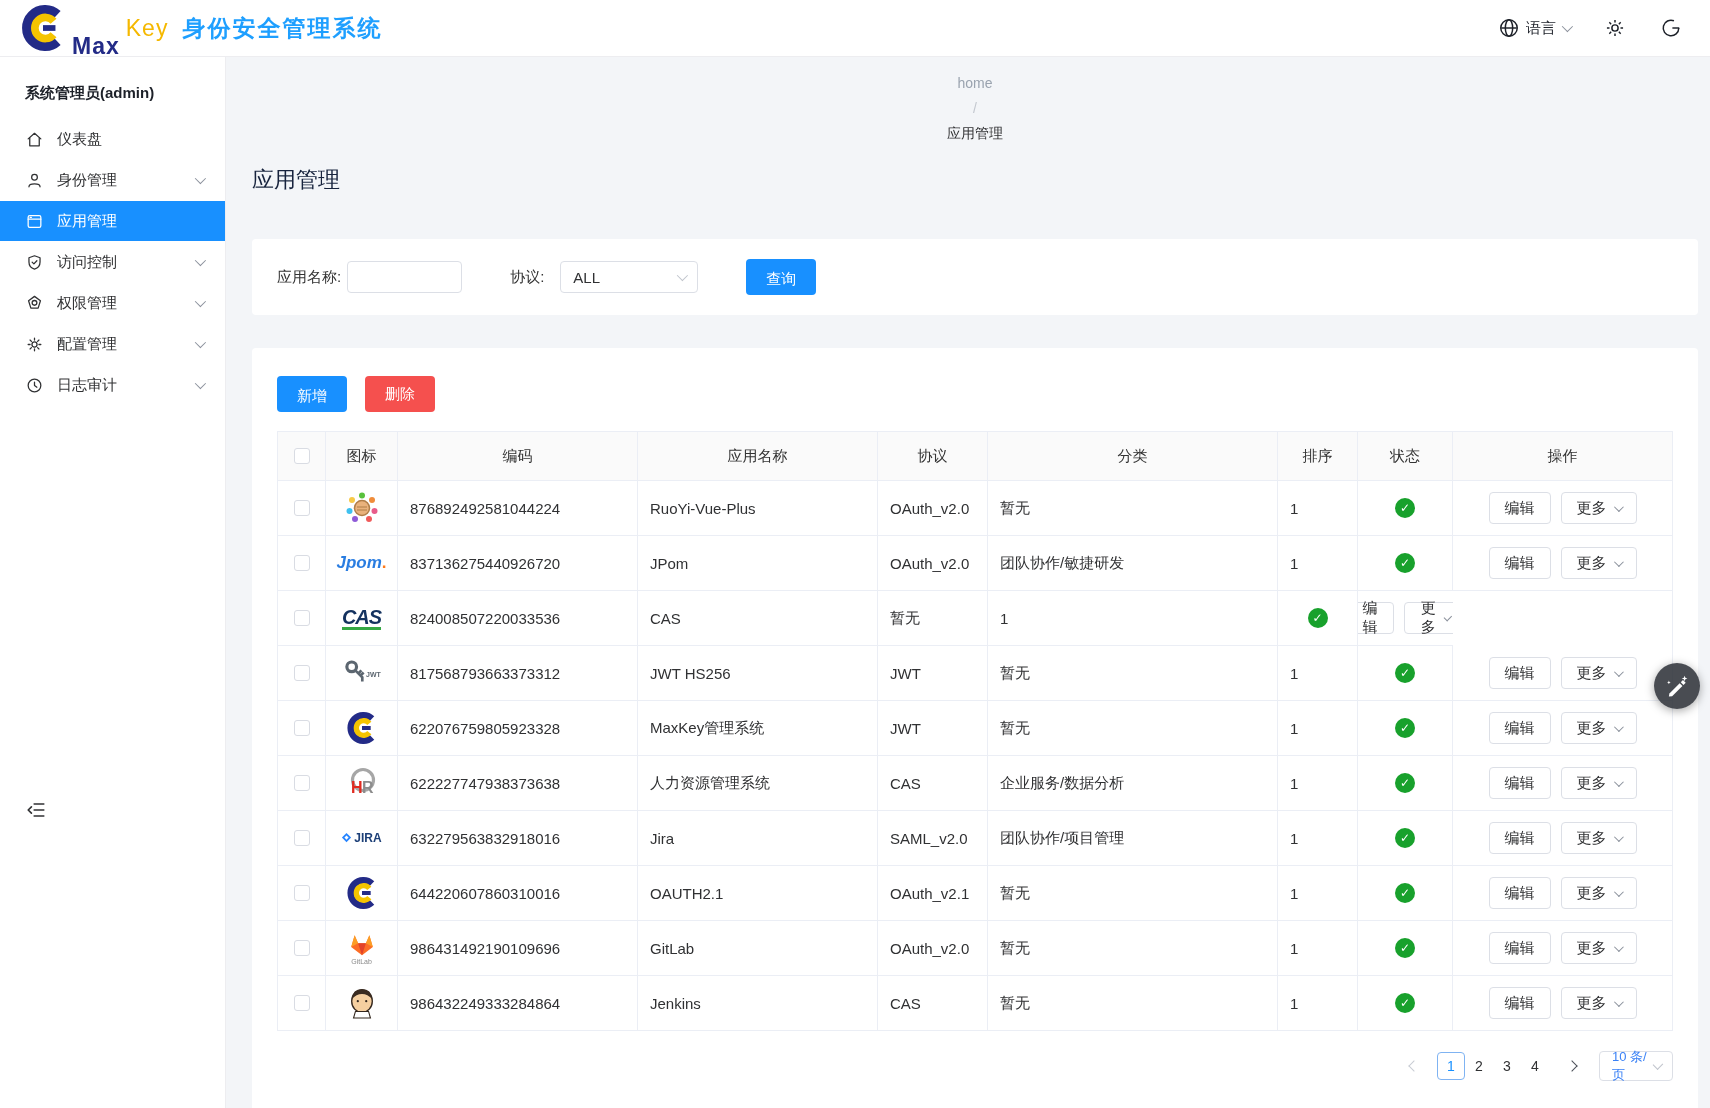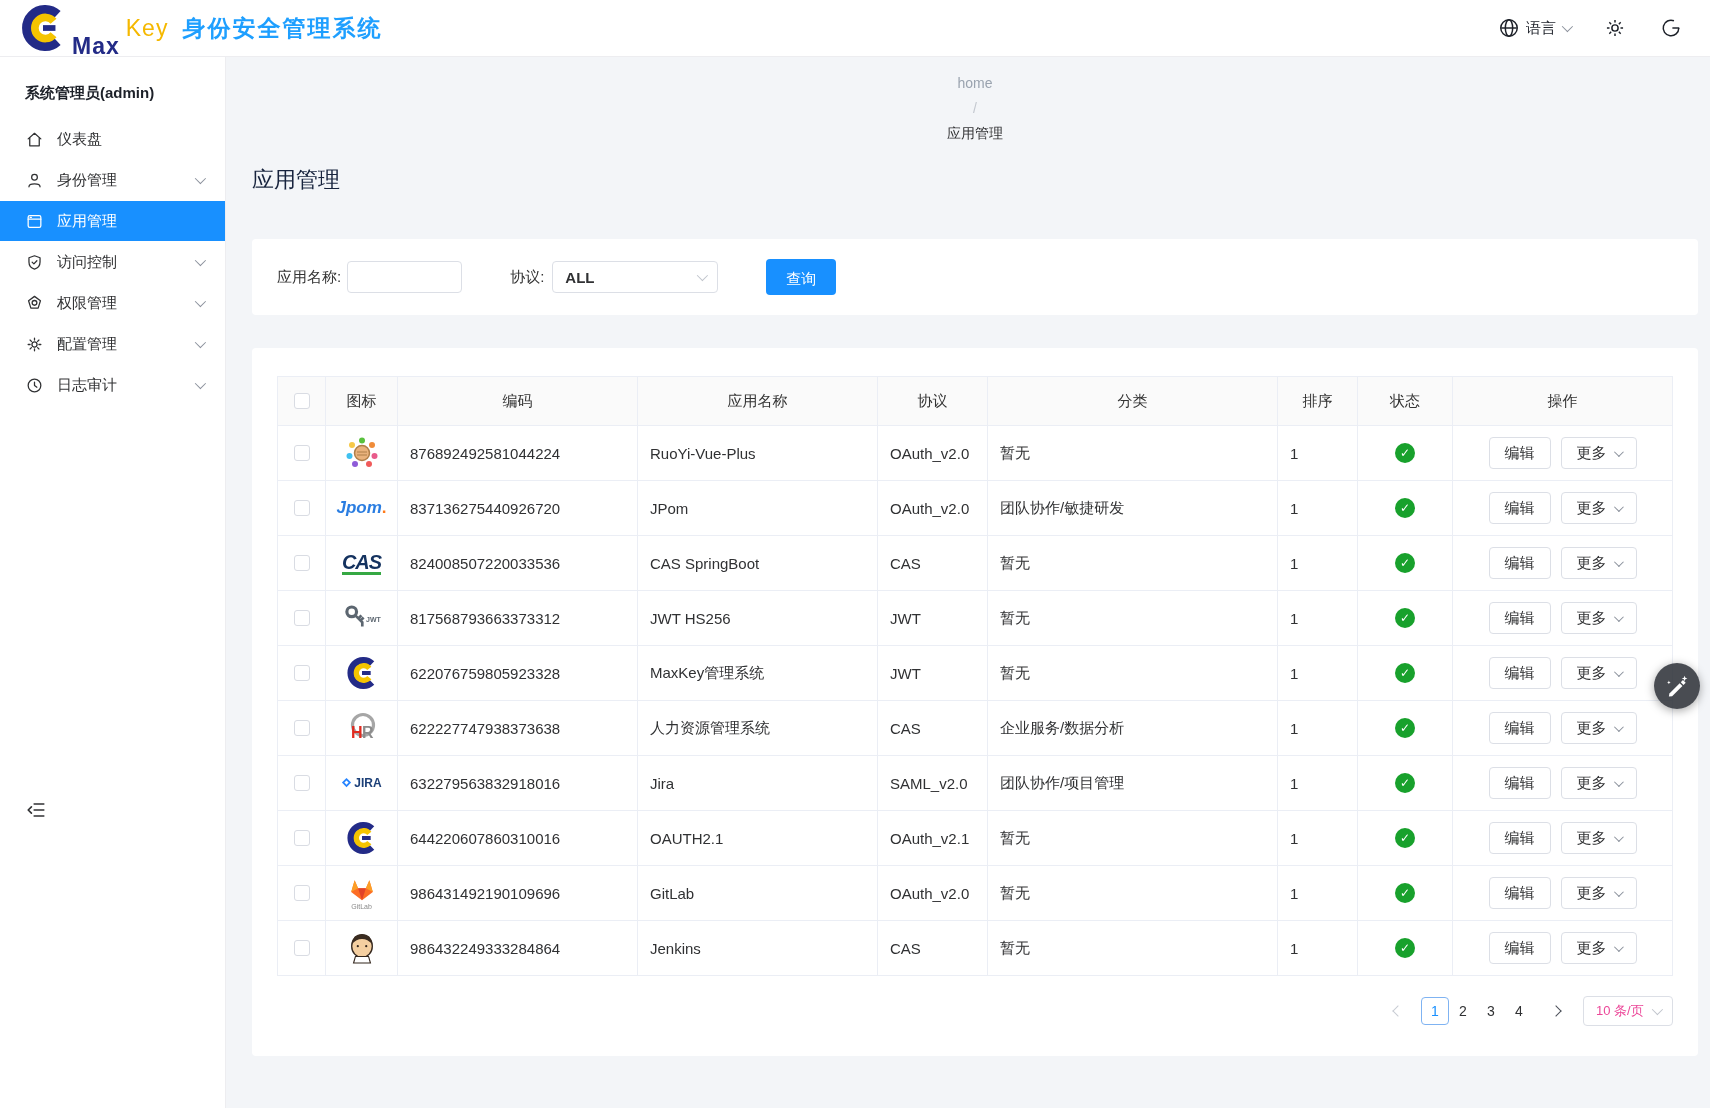--- a/index.html
+++ b/index.html
@@ -44,21 +44,21 @@
   .page-title { margin-top:22px; font-size:22px; font-weight:500; color:#17233d; }
 
   .card { background:#fff; border-radius:4px; }
   .search-card { margin-top:44px; height:76px; display:flex; align-items:center; padding-left:25px; }
   .search-card label { font-size:15px; color:#333; }
   .text-input { width:115px; height:32px; border:1px solid #dcdfe6; border-radius:4px;
     margin-left:6px; padding:0 8px; font-size:14px; outline:none; background:#fff; }
   .select { height:32px; border:1px solid #dcdfe6; border-radius:4px; background:#fff;
     display:flex; align-items:center; padding:0 12px; font-size:15px; color:#303133; cursor:pointer; }
   .select .chev { margin-left:auto; border-color:#c0c4cc; }
-  .sel-protocol { width:166px; margin-left:8px;font-weight:bold; }
+  .sel-protocol { width:138px; margin-left:16px; }
   .gap48 { width:48px; flex:none; }
   .btn { border-radius:4px; font-size:15px; cursor:pointer; font-family:inherit; }
   .btn.primary { background:#1890ff; color:#fff; border:none; height:36px; padding:11px 20px; }
   .btn.danger  { background:#f5504e; color:#fff; border:none; height:36px; padding:0 20px; }
   .btn.ghost { background:#fff; border:1px solid #dcdfe6; color:#303133; height:32px; padding:0 15px;
     display:inline-flex; align-items:center; gap:7px; }
   .btn.ghost .chev { border-color:#8b919c; width:7px; height:7px; }
 
   .table-card { margin-top:33px; padding:28px 25px 30px 25px; }
   .toolbar { display:flex; gap:18px; margin-bottom:19px; }
@@ -95,21 +95,21 @@
 
   
   .pager { display:flex; align-items:center; justify-content:flex-end; gap:10px; margin-top:20px; }
   .pg-arrow { width:26px; height:28px; display:inline-flex; align-items:center; justify-content:center; cursor:pointer; }
   .pg-arrow .chev { width:8px; height:8px; }
   .pg-prev .chev { transform:rotate(135deg); border-color:#c8ccd4; }
   .pg-next .chev { transform:rotate(-45deg); border-color:#4a4f58; }
   .pg { min-width:28px; height:28px; display:inline-flex; align-items:center; justify-content:center;
     font-size:14px; color:#303133; border-radius:4px; cursor:pointer; }
   .pg.active { border:1px solid #7fb3f2; color:#1890ff; background:#fff; }
-  .sel-pagesize { width:90px; height:30px; font-size:13px; color:#ec4899; margin-left:4px; }
+  .sel-pagesize { width:74px; height:30px; font-size:13px; color:#3b82f6; margin-left:4px; }
 
   
   .float-tool { position:fixed; top:663px; right:10px; width:46px; height:46px; border-radius:50%;
     background:rgba(43,46,54,.86); display:flex; align-items:center; justify-content:center;
     box-shadow:0 2px 10px rgba(0,0,0,.35); cursor:pointer; z-index:99; }
 </style>
 </head>
 <body>
 
 <header class="navbar">
@@ -241,20 +241,24 @@
       <label>协议:</label>
       <div class="select sel-protocol">
         <span>ALL</span>
         <i class="chev"></i>
       </div>
       <div class="gap48"></div>
       <button class="btn primary">查询</button>
     </section>
 
     <section class="card table-card">
+      <div class="toolbar">
+        <button class="btn primary">新增</button>
+        <button class="btn danger">删除</button>
+      </div>
       <div class="tbl">
         <div class="thead" id="thead">
             <div class="th c">
               <span class="cbx"></span>
             </div>
             <div class="th c">图标</div>
             <div class="th c">编码</div>
             <div class="th c">应用名称</div>
             <div class="th c">协议</div>
             <div class="th c">分类</div>
@@ -326,21 +330,20 @@
             <div class="tr">
               <div class="td c">
                 <span class="cbx"></span>
               </div>
               <div class="td c">
                 <span class="appicon">
                   <span class="ic-cas">CAS</span>
                 </span>
               </div>
               <div class="td l">824008507220033536</div>
-              <div class="td l">CAS SpringBoot</div>
               <div class="td l">CAS</div>
               <div class="td l">暂无</div>
               <div class="td l">1</div>
               <div class="td c">
                 <span class="status-ok">✓</span>
               </div>
               <div class="td c acts">
                 <button class="btn ghost">编辑</button>
                 <button class="btn ghost more">
                   <span>更多</span>

